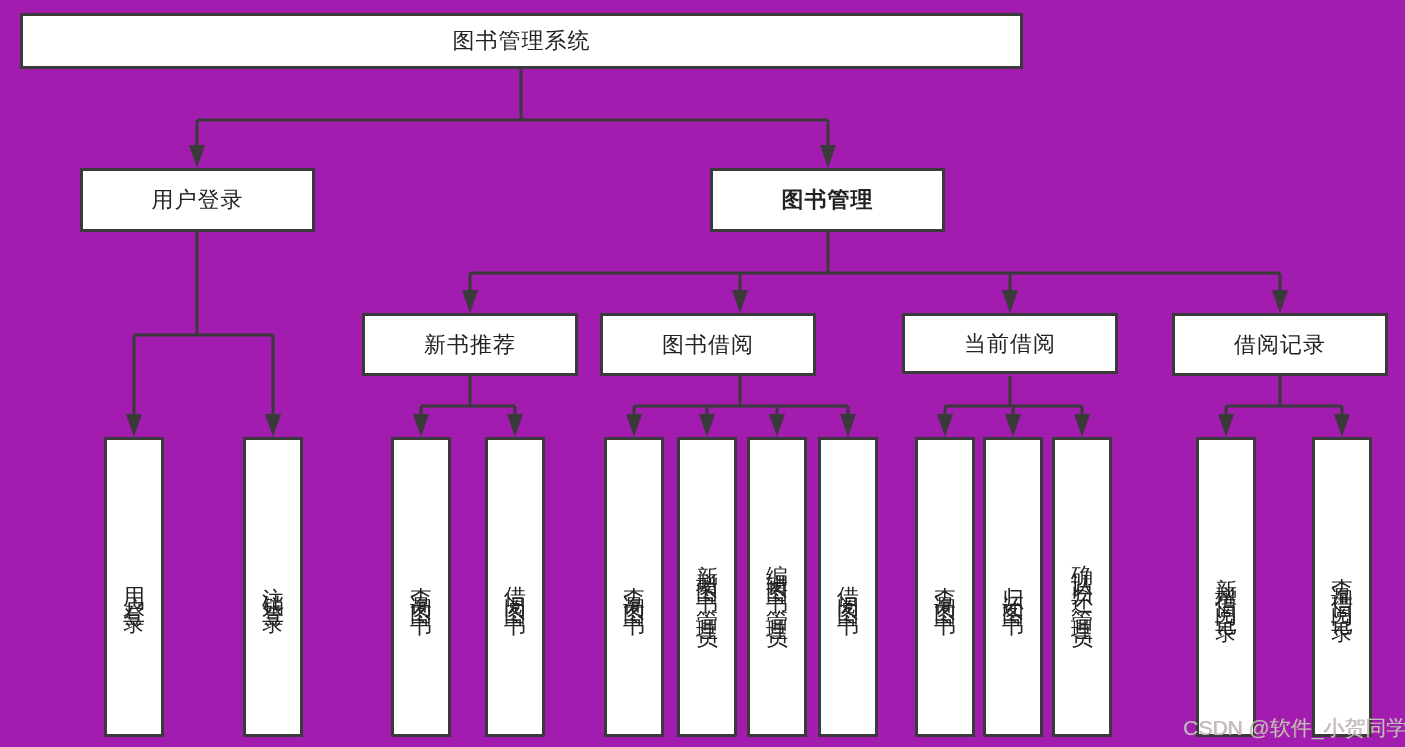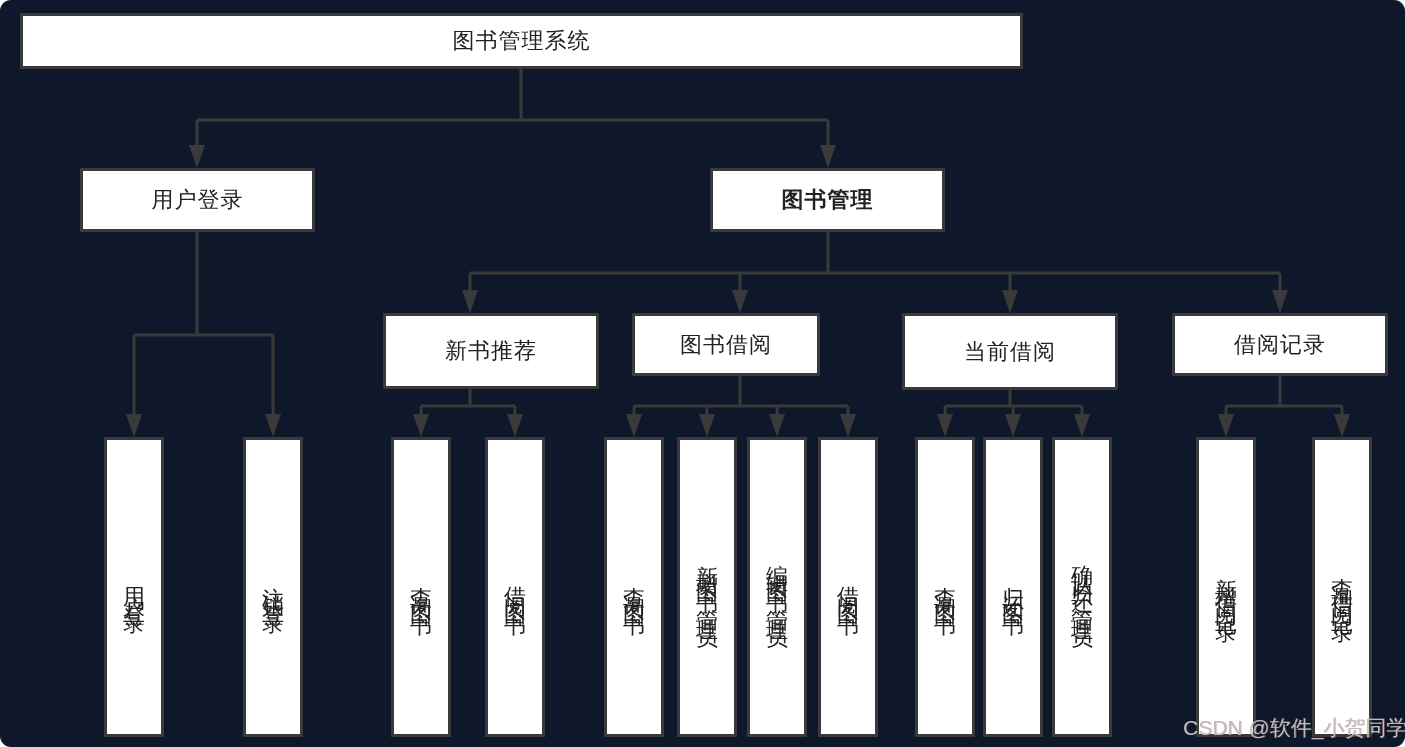--- a/index.html
+++ b/index.html
@@ -1,18 +1,18 @@
 <!DOCTYPE html>
 <html><head>
 <meta charset="utf-8">
 <style>
   html,body{margin:0;padding:0;background:#ffffff;}
   .canvas{
-    position:relative;width:1405px;height:747px;background:#0f172a;overflow:hidden;
-    font-family:"Liberation Sans","DejaVu Sans",sans-serif;color:#222222;border-radius:11px;
+    position:relative;width:1405px;height:747px;background:#a21caf;overflow:hidden;
+    font-family:"Liberation Sans","DejaVu Sans",sans-serif;color:#222222;
   }
   .wires{position:absolute;left:0;top:0;width:1405px;height:747px;z-index:1;}
   .node{
     position:absolute;box-sizing:border-box;border:3px solid #3a3a3a;background:#ffffff;
     display:flex;align-items:center;justify-content:center;z-index:2;
   }
   .node .hlabel{font-size:22px;letter-spacing:1px;color:#222222;white-space:nowrap;}
   .leaf{
     position:absolute;box-sizing:border-box;border:3px solid #3a3a3a;background:#ffffff;
     width:60px;top:437px;height:300px;display:flex;align-items:center;justify-content:center;z-index:2;
@@ -66,27 +66,27 @@
     <span class="hlabel">图书管理系统</span>
   </div>
 
   <div class="node" style="left:80px;top:168px;width:235px;height:64px;">
     <span class="hlabel">用户登录</span>
   </div>
   <div class="node" style="left:710px;top:168px;width:235px;height:64px;font-weight:bold;">
     <span class="hlabel">图书管理</span>
   </div>
 
-  <div class="node" style="left:362px;top:313px;width:216px;height:76px;margin-left:21px;">
+  <div class="node" style="left:362px;top:313px;width:216px;height:63px;">
     <span class="hlabel">新书推荐</span>
   </div>
-  <div class="node" style="left:632px;top:313px;width:188px;height:63px;">
+  <div class="node" style="left:600px;top:313px;width:216px;height:63px;">
     <span class="hlabel">图书借阅</span>
   </div>
-  <div class="node" style="left:902px;top:313px;width:216px;height:77px;">
+  <div class="node" style="left:902px;top:313px;width:216px;height:61px;">
     <span class="hlabel">当前借阅</span>
   </div>
   <div class="node" style="left:1172px;top:313px;width:216px;height:63px;">
     <span class="hlabel">借阅记录</span>
   </div>
 
   <div class="leaf" style="left:104px;">
     <span class="vtext">用户登录</span>
   </div>
   <div class="leaf" style="left:243px;">

